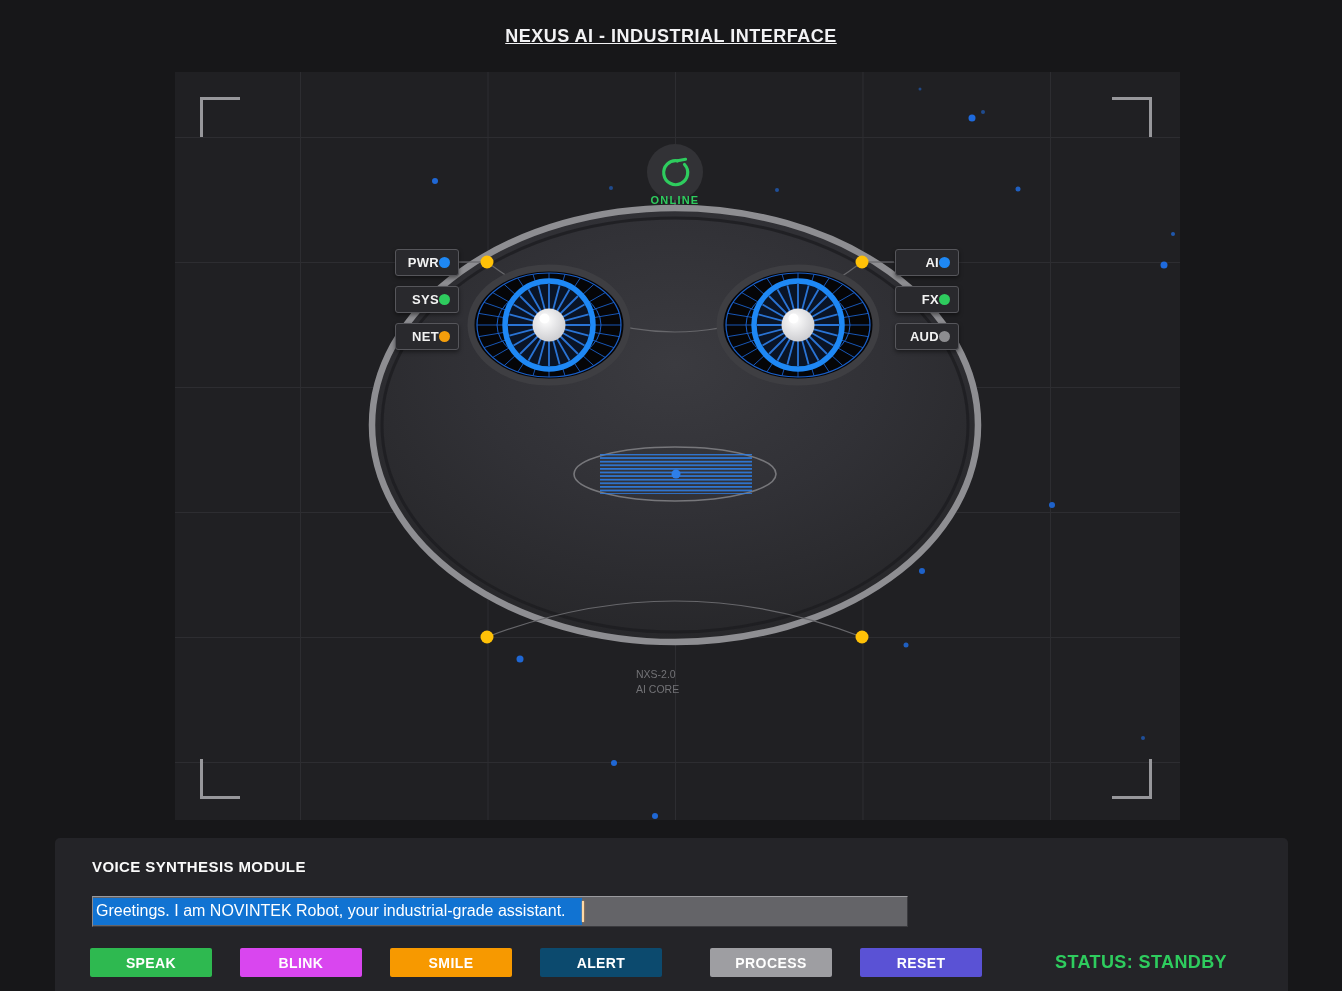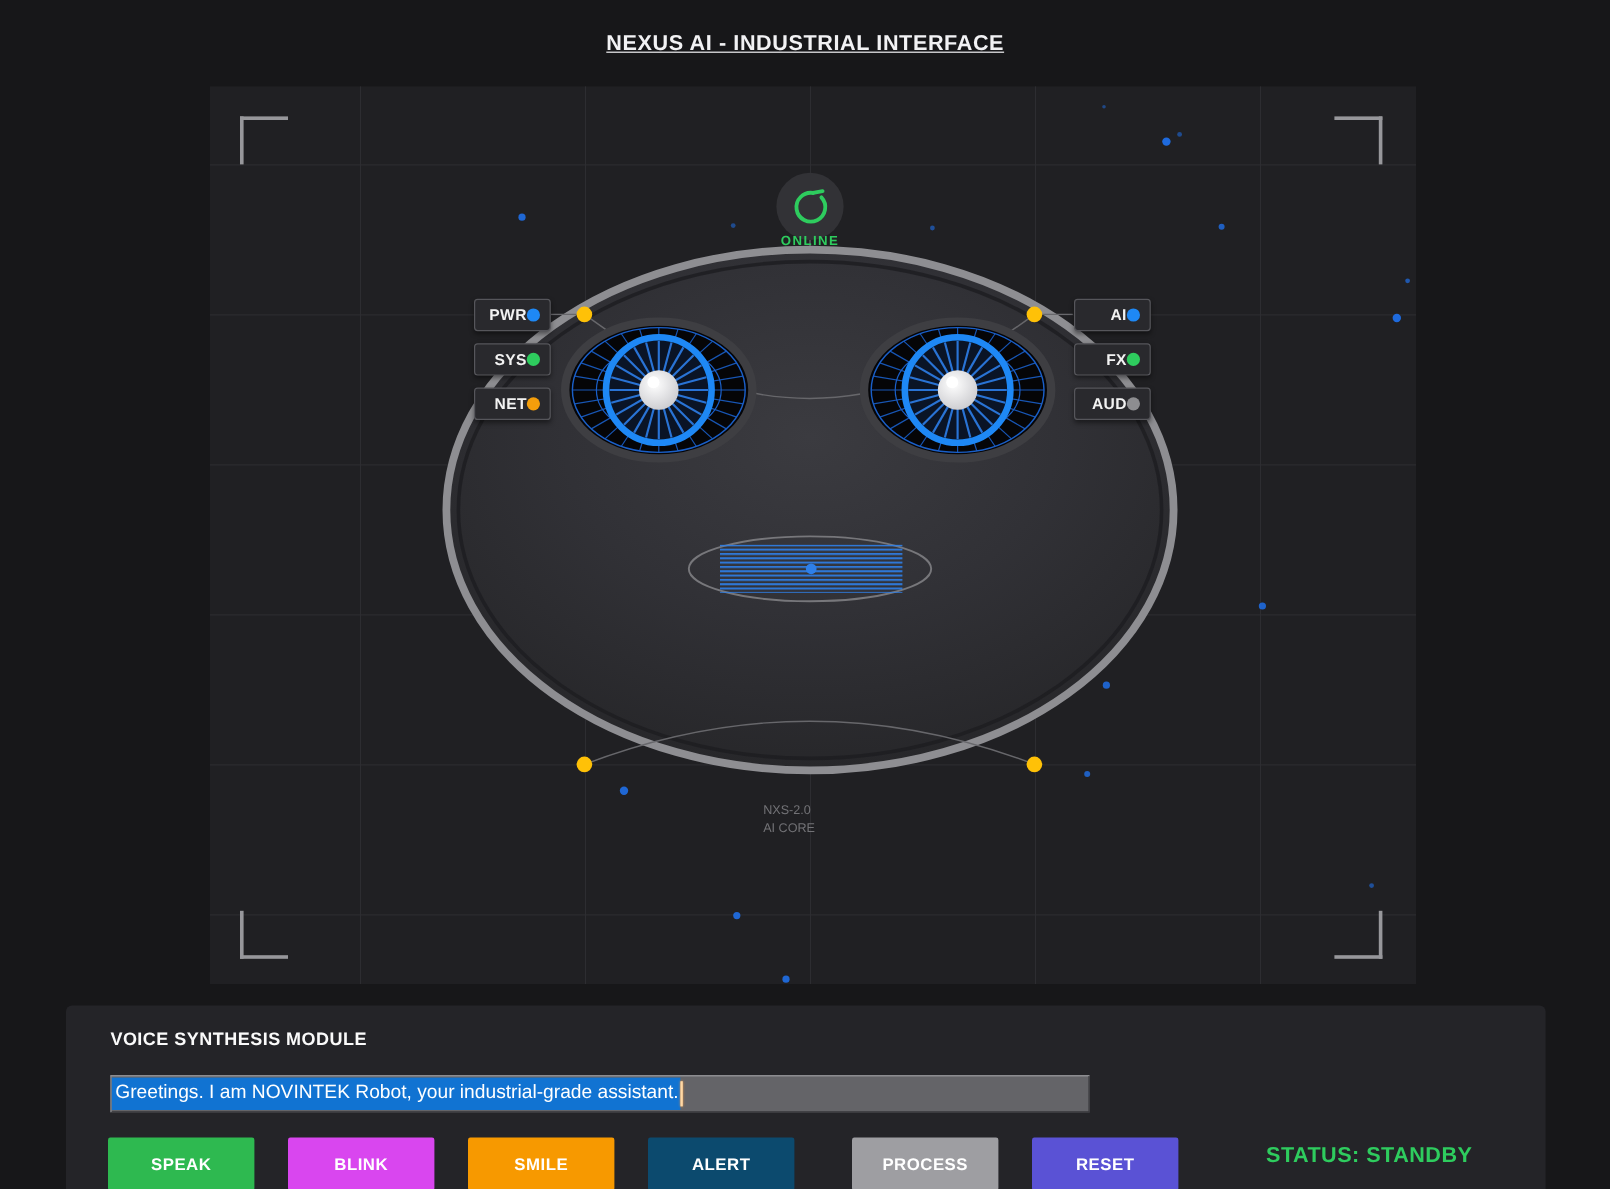--- a/index.html
+++ b/index.html
@@ -49,25 +49,25 @@
     color:#fafafa;font-size:15px;font-weight:bold;letter-spacing:.4px;
   }
   .voice-input{
     position:absolute;left:37px;top:58px;width:816px;height:31px;box-sizing:border-box;
     background:#646468;
     border-top:1px solid #9a9a9e;border-left:1px solid #8a8a8e;
     border-right:1px solid #3a3a3e;border-bottom:1px solid #3a3a3e;
     display:flex;align-items:center;overflow:hidden;
     font-size:16px;color:#fff;cursor:text;
   }
-  .sel-text{background:#1173d2;color:#fff;white-space:nowrap;padding:4px 1px 5px 3px;}
+  .sel-text{background:#1173d2;color:#fff;white-space:nowrap;padding:4px 16px 5px 3px;}
   .caret{width:2px;height:21px;background:#ffd9a6;box-shadow:0 0 2px #f49b42;flex:none;}
   .btn-row{position:absolute;left:35px;top:110px;display:flex;gap:28px;}
   .btn{
-    width:122px;height:44px;border:none;border-radius:2px;
+    width:122px;height:29px;border:none;border-radius:2px;
     color:#fff;font-weight:bold;font-size:14px;letter-spacing:.4px;
     font-family:"Liberation Sans","DejaVu Sans",sans-serif;cursor:pointer;
   }
   .status-text{position:absolute;left:1000px;top:114px;font-size:18px;font-weight:bold;letter-spacing:.4px;}
 </style>
 </head>
 <body>
 
 <div class="app-title">NEXUS AI - INDUSTRIAL INTERFACE</div>
 

